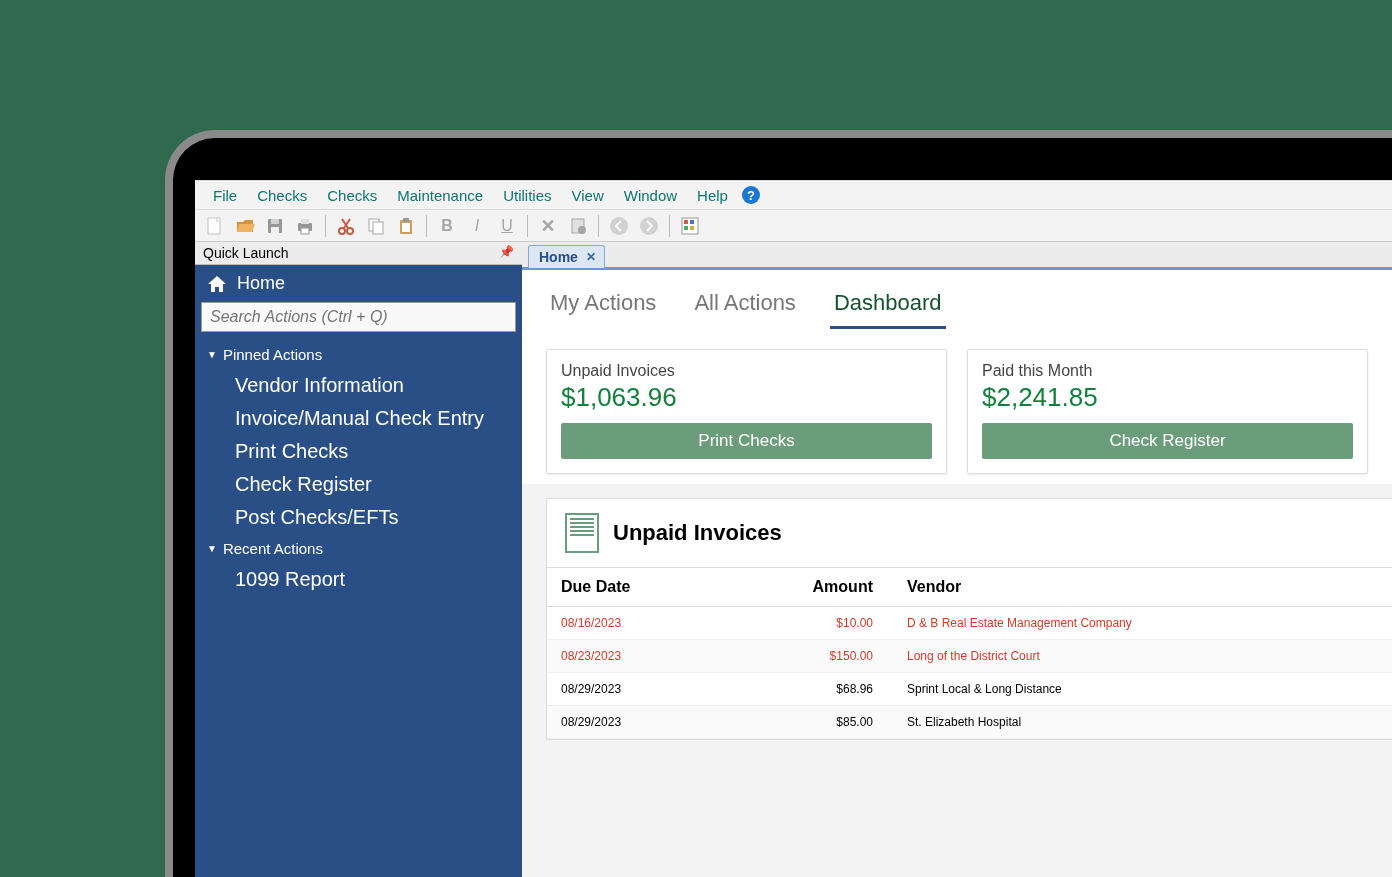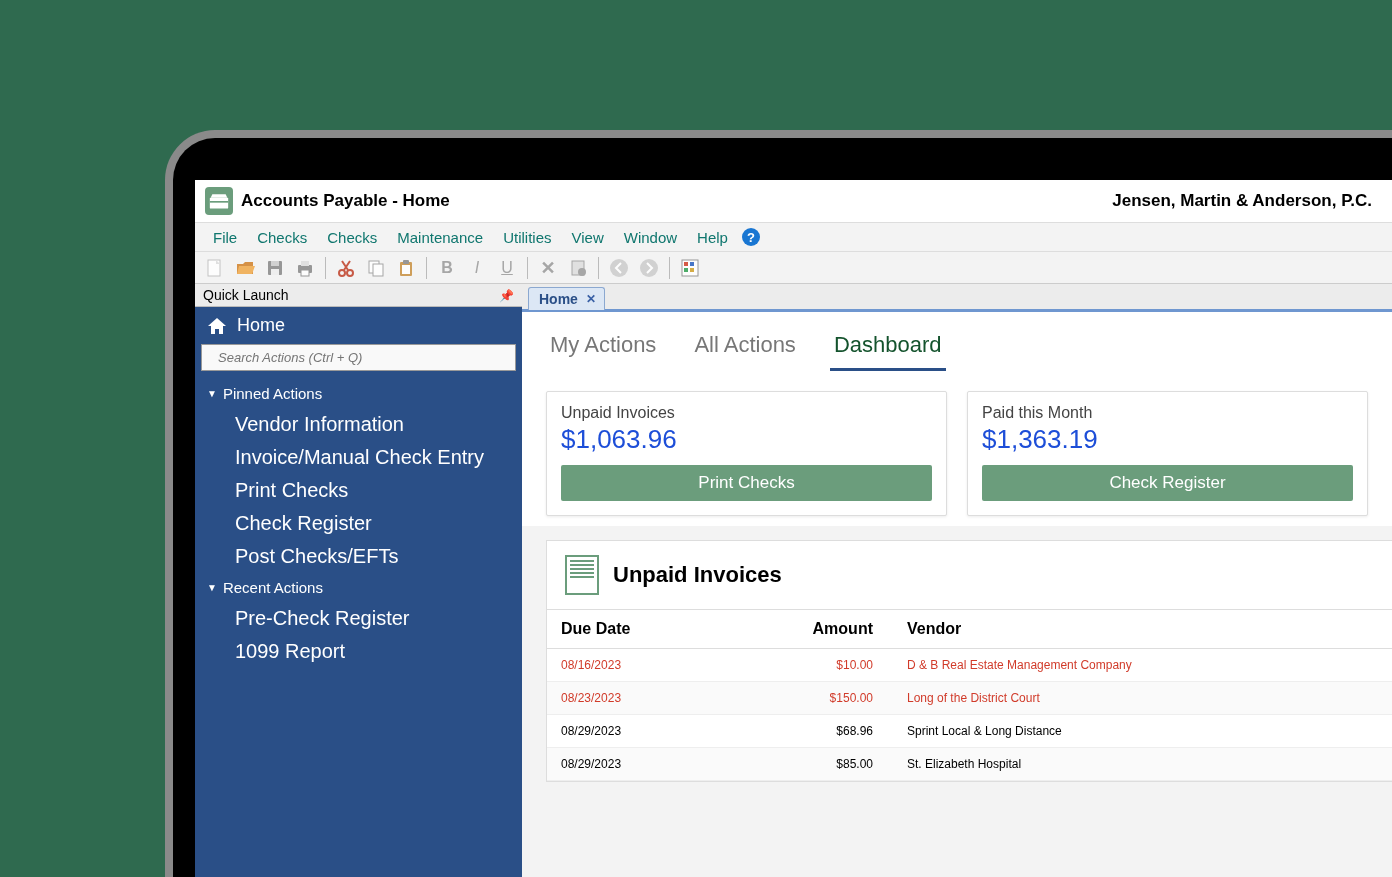--- a/index.html
+++ b/index.html
@@ -84,33 +84,33 @@
 
 .body { display: flex; flex: 1; overflow: hidden; }
 
 
 .sidebar { width: 327px; display: flex; flex-direction: column; background: #2a4f87; }
 .quick-launch-header {
   background: #ececec;
   padding: 3px 8px;
   font-size: 14px;
   border-bottom: 1px solid #bbb;
-  display: flex; align-items: flex-end;
+  display: flex; align-items: flex-start;
 }
 .pin-icon { margin-left: auto; font-size: 12px; color: #444; }
 .sidebar-content { flex: 1; color: #fff; }
 .home-header {
   display: flex; align-items: center; gap: 10px;
   padding: 8px 12px; font-size: 18px; font-weight: 400;
 }
 .search-box {
   margin: 0 6px 8px 6px;
 }
 .search-box input {
-  width: 100%; padding: 5px 16px; font-size: 13px;
+  width: 100%; padding: 5px 8px; font-size: 16px;
   font-style: italic; color: #a21caf; border: 1px solid #999;
   background: #f9f9f9;
 }
 .section-header {
   display: flex; align-items: center; gap: 6px;
   padding: 6px 12px; font-size: 15px;
 }
 .section-header .tri { font-size: 10px; }
 .action-item {
   padding: 5px 12px 5px 40px; font-size: 20px; cursor: default;
@@ -149,21 +149,21 @@
   display: flex; gap: 20px; padding: 20px 24px 10px 24px;
   background: #fff;
 }
 .card {
   flex: 1; background: #fff; border: 1px solid #ddd;
   border-radius: 2px; padding: 12px 14px 14px 14px;
   box-shadow: 0 1px 3px rgba(0,0,0,.08);
   min-width: 210px;
 }
 .card-label { font-size: 16px; color: #444; }
-.card-value { font-size: 26px; font-weight: 400; color: #1d4ed8; margin: 2px 0 10px 0; }
+.card-value { font-size: 26px; font-weight: 400; color: #15803d; margin: 2px 0 10px 0; }
 .card-btn {
   width: 100%; background: #6b9d7c; color: #fff;
   border: none; padding: 8px 0; font-size: 17px;
   border-radius: 2px; cursor: default;
 }
 
 .invoice-section { background: #fff; margin: 14px 0 0 24px; border: 1px solid #ddd; border-right: none; }
 .invoice-header {
   display: flex; align-items: center; gap: 14px;
   padding: 14px 18px;
@@ -189,31 +189,20 @@
 .invoice-table tr:nth-child(even) td { background: #fafafa; }
 
 </style>
 </head>
 <body>
 
 <div class="laptop-frame">
  <div class="laptop-inner">
   <div class="screen">
 
-    <div class="title-bar">
-      <div class="app-icon">
-        <svg viewBox="0 0 24 20">
-              <rect x="1" y="6" width="22" height="13" fill="#fff" rx="1"></rect>
-              <rect x="1" y="10" width="22" height="2" fill="#6b9d7c"></rect>
-              <path d="M2 6 L22 6 L20 2 L4 2 Z" fill="#fff"></path>
-            </svg>
-      </div>
-      <div class="title-text">Accounts Payable - Home</div>
-      <div class="company-name">Jensen, Martin &amp; Anderson, P.C.</div>
-    </div>
 
     <div class="menu-bar">
       <span class="menu-item">File</span>
       <span class="menu-item">Checks</span>
       <span class="menu-item">Checks</span>
       <span class="menu-item">Maintenance</span>
       <span class="menu-item">Utilities</span>
       <span class="menu-item">View</span>
       <span class="menu-item">Window</span>
       <span class="menu-item">Help</span>
@@ -328,21 +317,20 @@
           </div>
           <div class="action-item">Vendor Information</div>
           <div class="action-item">Invoice/Manual Check Entry</div>
           <div class="action-item">Print Checks</div>
           <div class="action-item">Check Register</div>
           <div class="action-item">Post Checks/EFTs</div>
           <div class="section-header">
             <span class="tri">▼</span>
             <span>Recent Actions</span>
           </div>
-          <div class="action-item">Pre-Check Register</div>
           <div class="action-item">1099 Report</div>
         </div>
       </div>
 
       <div class="main">
         <div class="tab-strip">
           <div class="doc-tab">
             <span>Home</span>
             <span class="close-x">✕</span>
           </div>
@@ -355,21 +343,21 @@
         </div>
 
         <div class="cards">
           <div class="card">
             <div class="card-label">Unpaid Invoices</div>
             <div class="card-value">$1,063.96</div>
             <button class="card-btn">Print Checks</button>
           </div>
           <div class="card">
             <div class="card-label">Paid this Month</div>
-            <div class="card-value">$1,363.19</div>
+            <div class="card-value">$2,241.85</div>
             <button class="card-btn">Check Register</button>
           </div>
         </div>
 
         <div class="invoice-section">
           <div class="invoice-header">
             <div class="icon">
                   <div></div>
                   <div></div>
                   <div></div>

